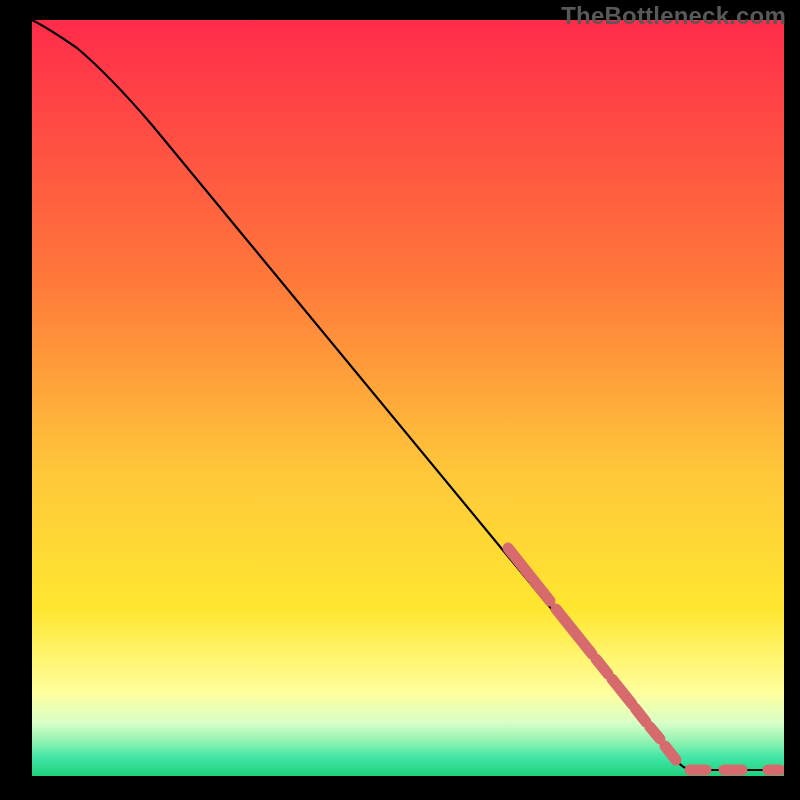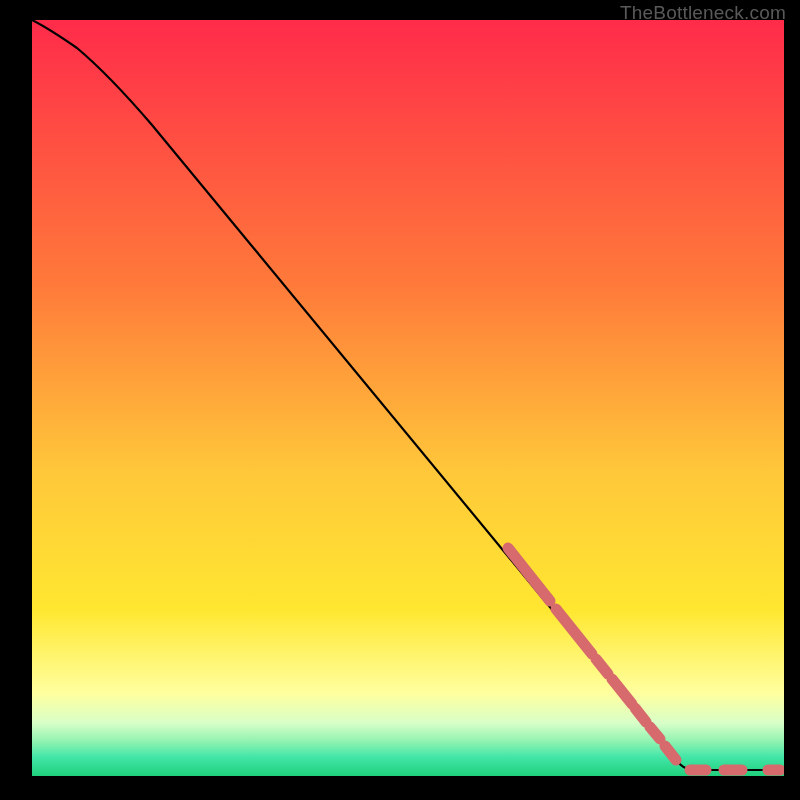--- a/index.html
+++ b/index.html
@@ -29,22 +29,22 @@
     left: 0;
     top: 0;
     width: 100%;
     height: 100%;
   }
   .watermark {
     position: absolute;
     top: 2px;
     right: 14px;
     color: #595959;
-    font-size: 19px;
-    font-weight: 400;
+    font-size: 24px;
+    font-weight: 700;
     letter-spacing: 0.2px;
     user-select: none;
   }
 </style>
 </head>
 <body>
 
 <div class="stage">
 
   <div class="plot">

